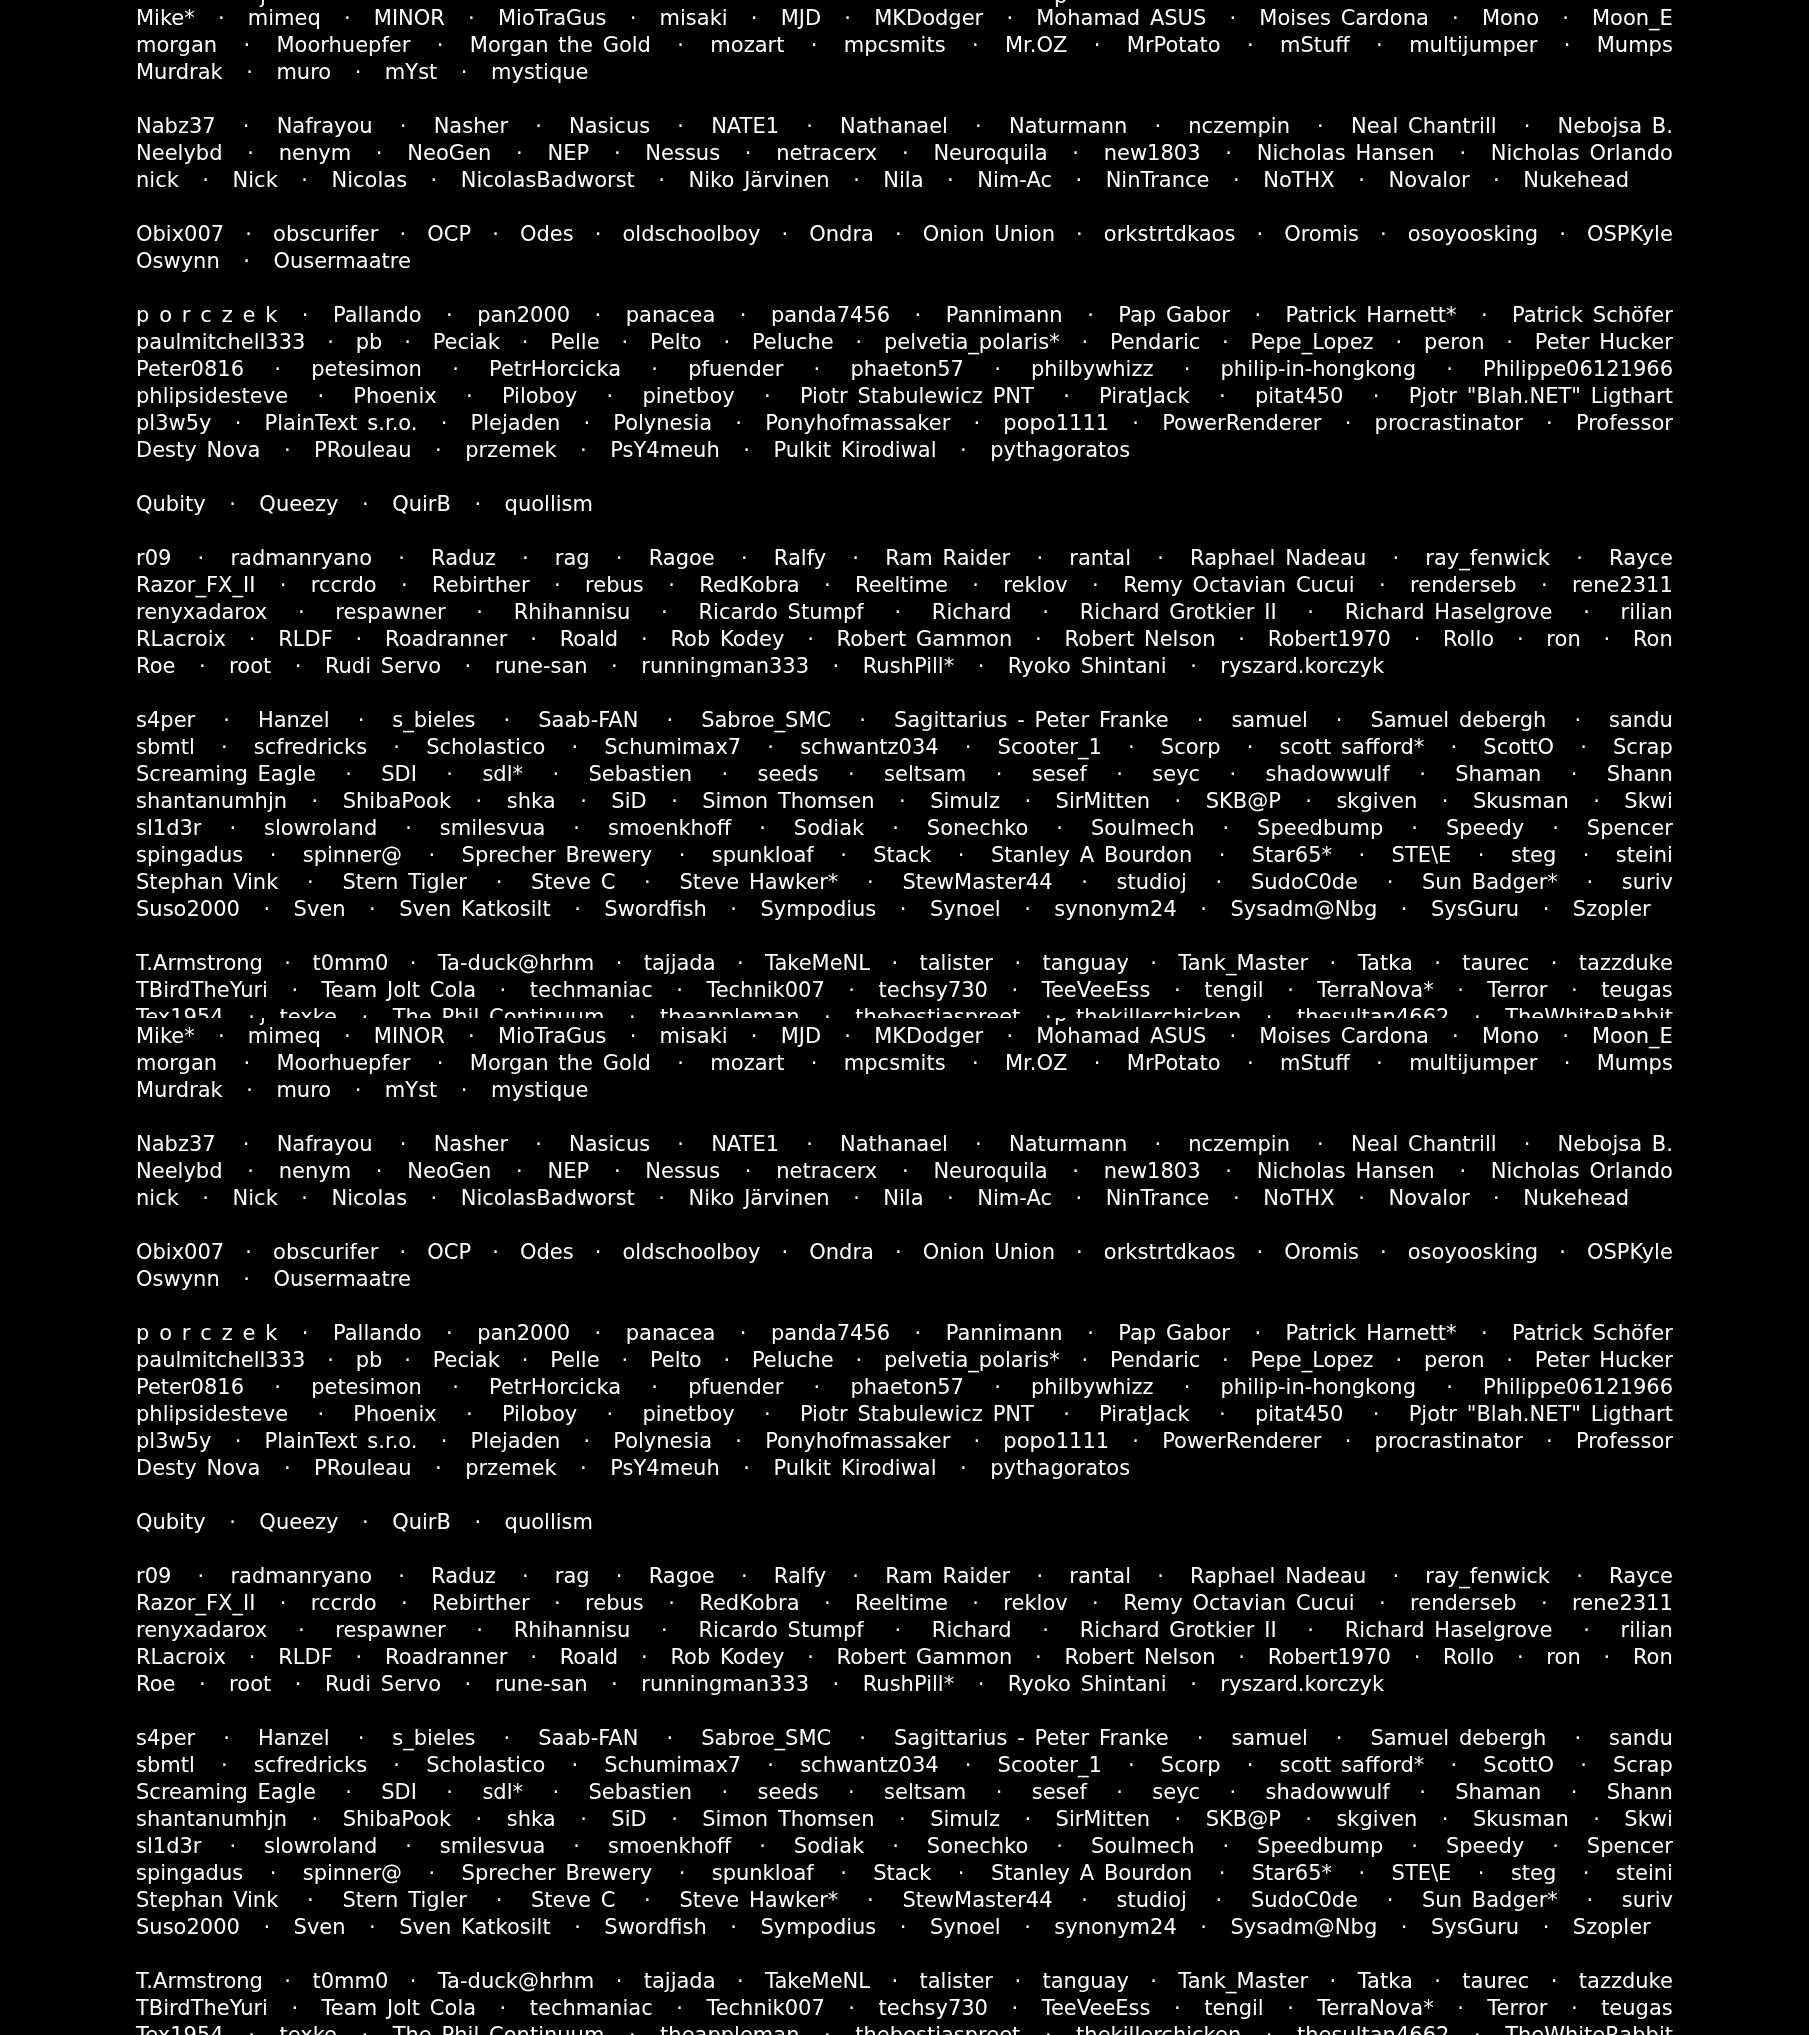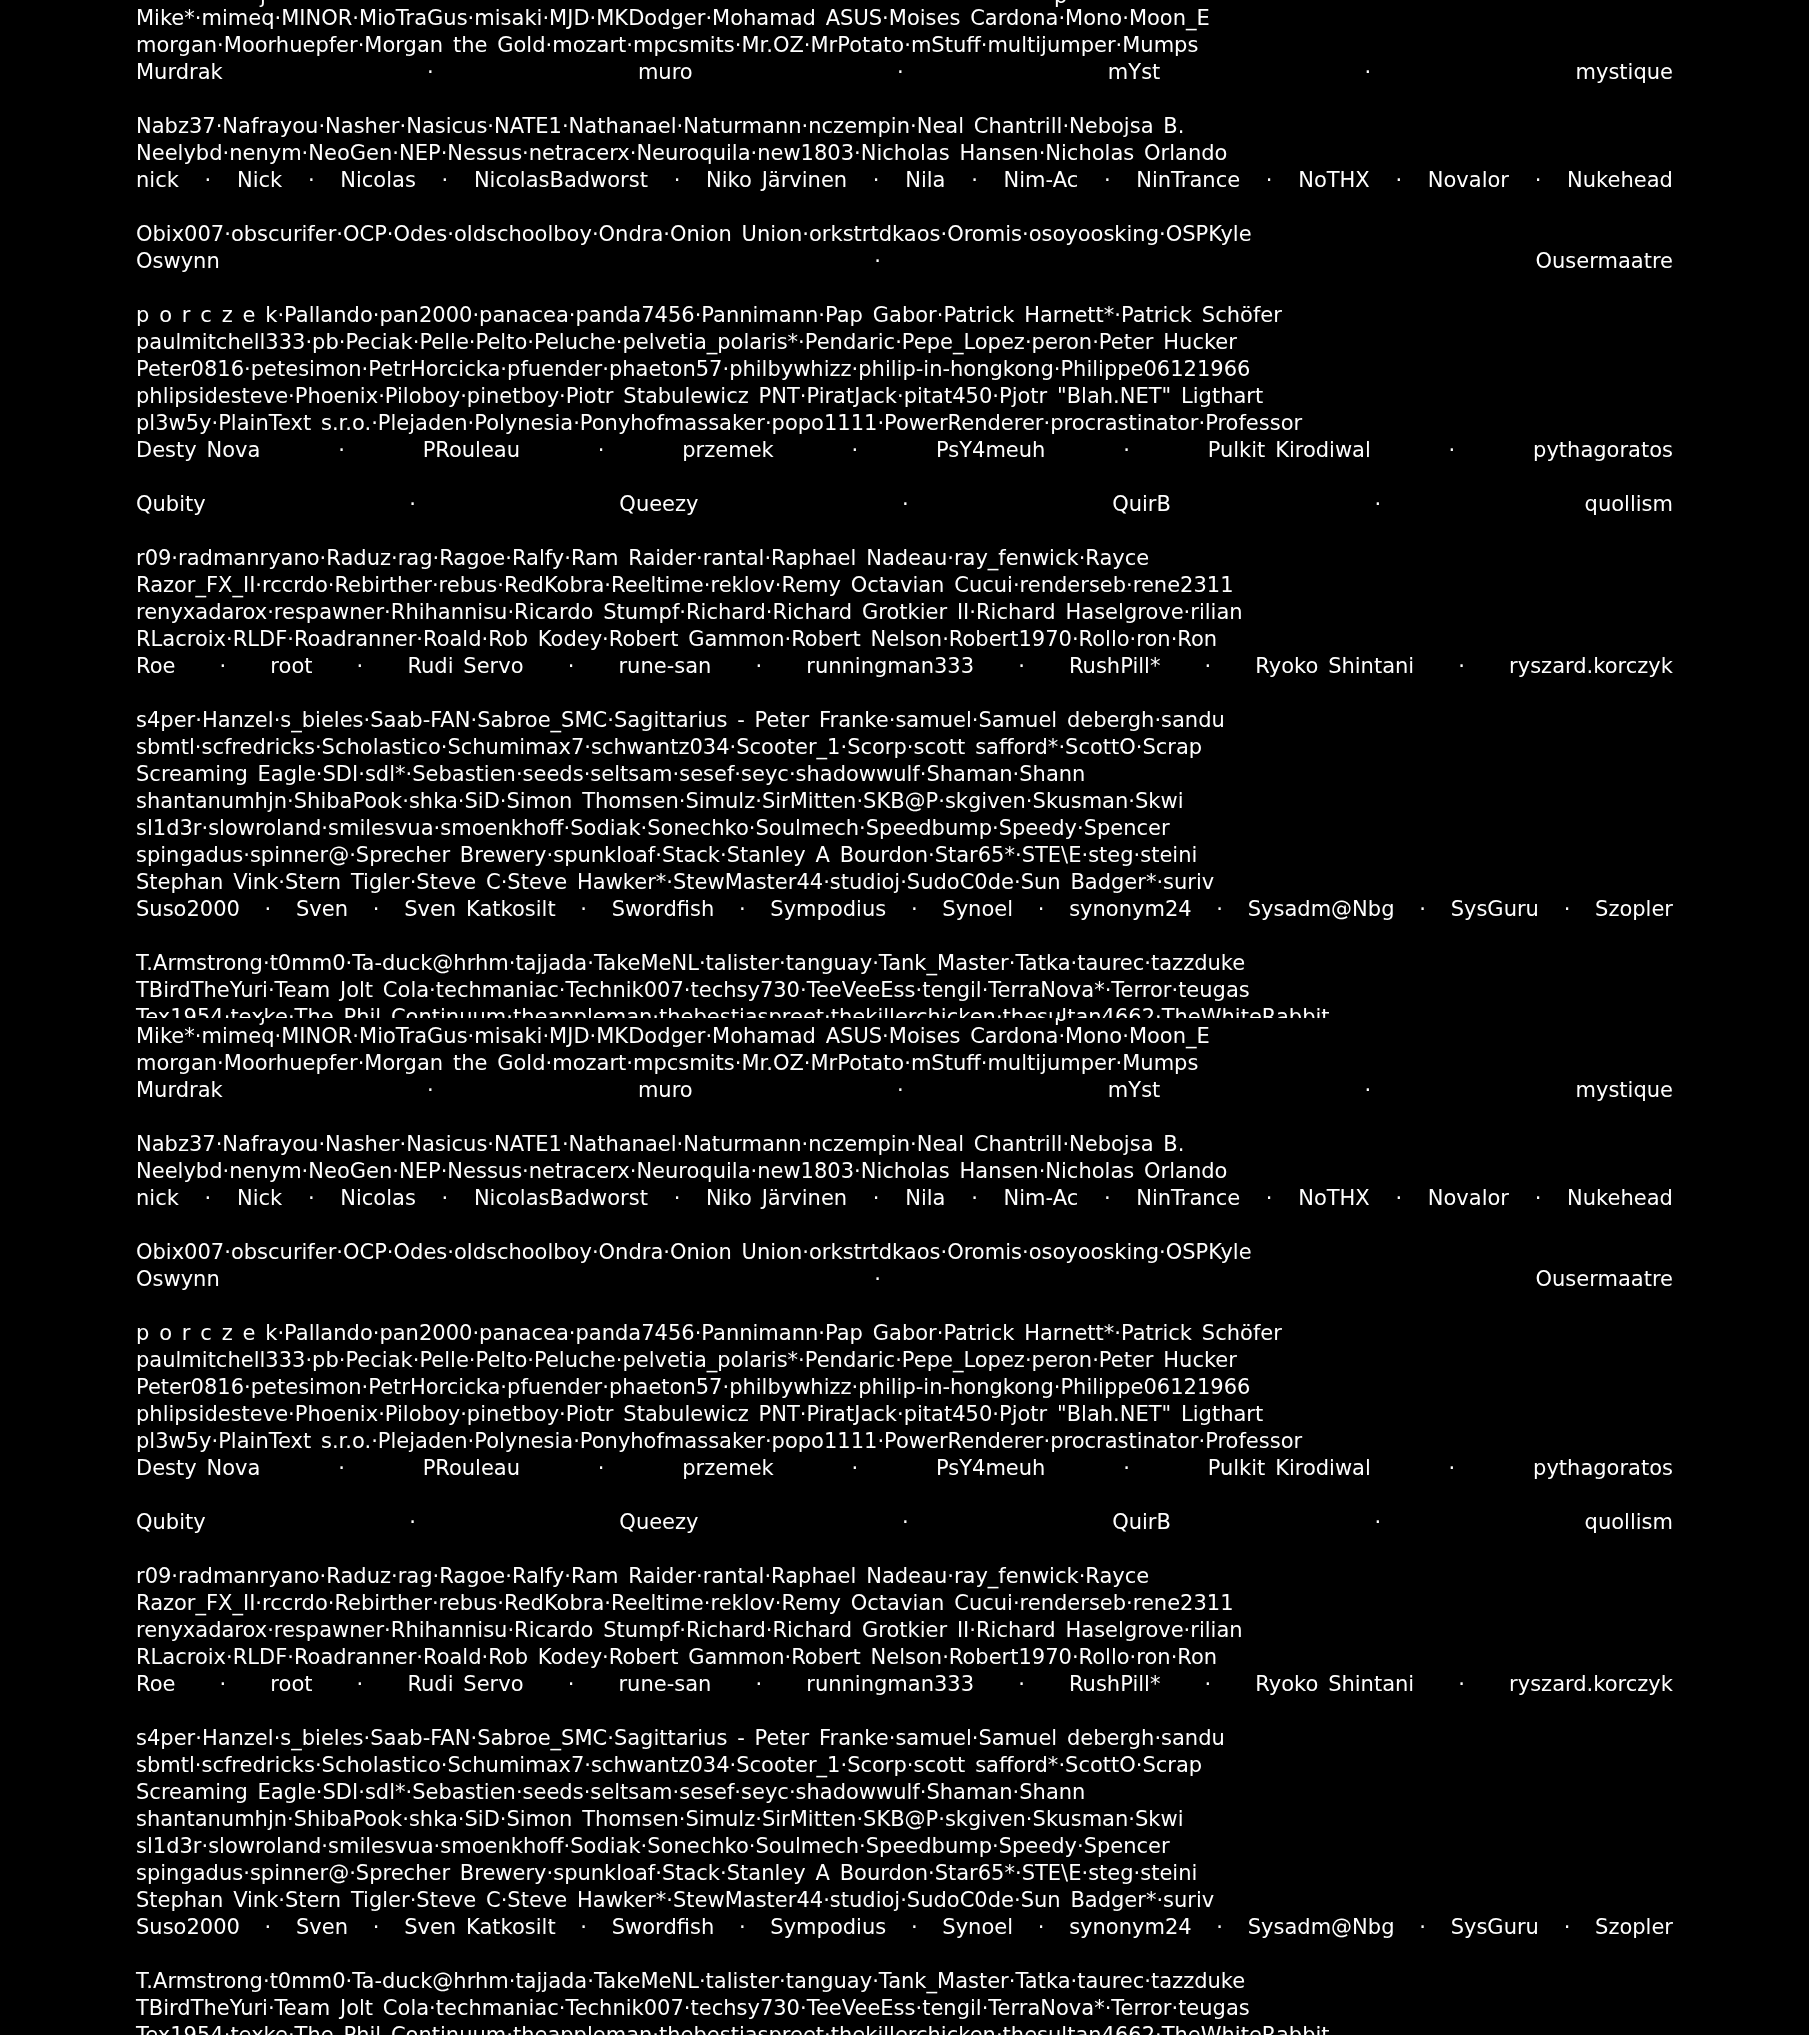--- a/index.html
+++ b/index.html
@@ -25,22 +25,22 @@
     margin-bottom: 27px;
   }
   .row {
     display: flex;
     font-size: 21px;
     line-height: 27px;
     height: 27px;
     word-spacing: 0.15em;
     white-space: pre;
   }
-  .row.just { }
-  .row.left { justify-content: space-between; column-gap: 23.5px; }
+  .row.just { justify-content: space-between; }
+  .row.left { justify-content: flex-start; column-gap: 23.5px; }
   .nm { display: inline-block; }
   .dot { display: inline-block; }
   .fragment {
     position: absolute;
     top: -12.7px;
     font-size: 21px;
     line-height: 18px;
   }
 </style>
 </head>

